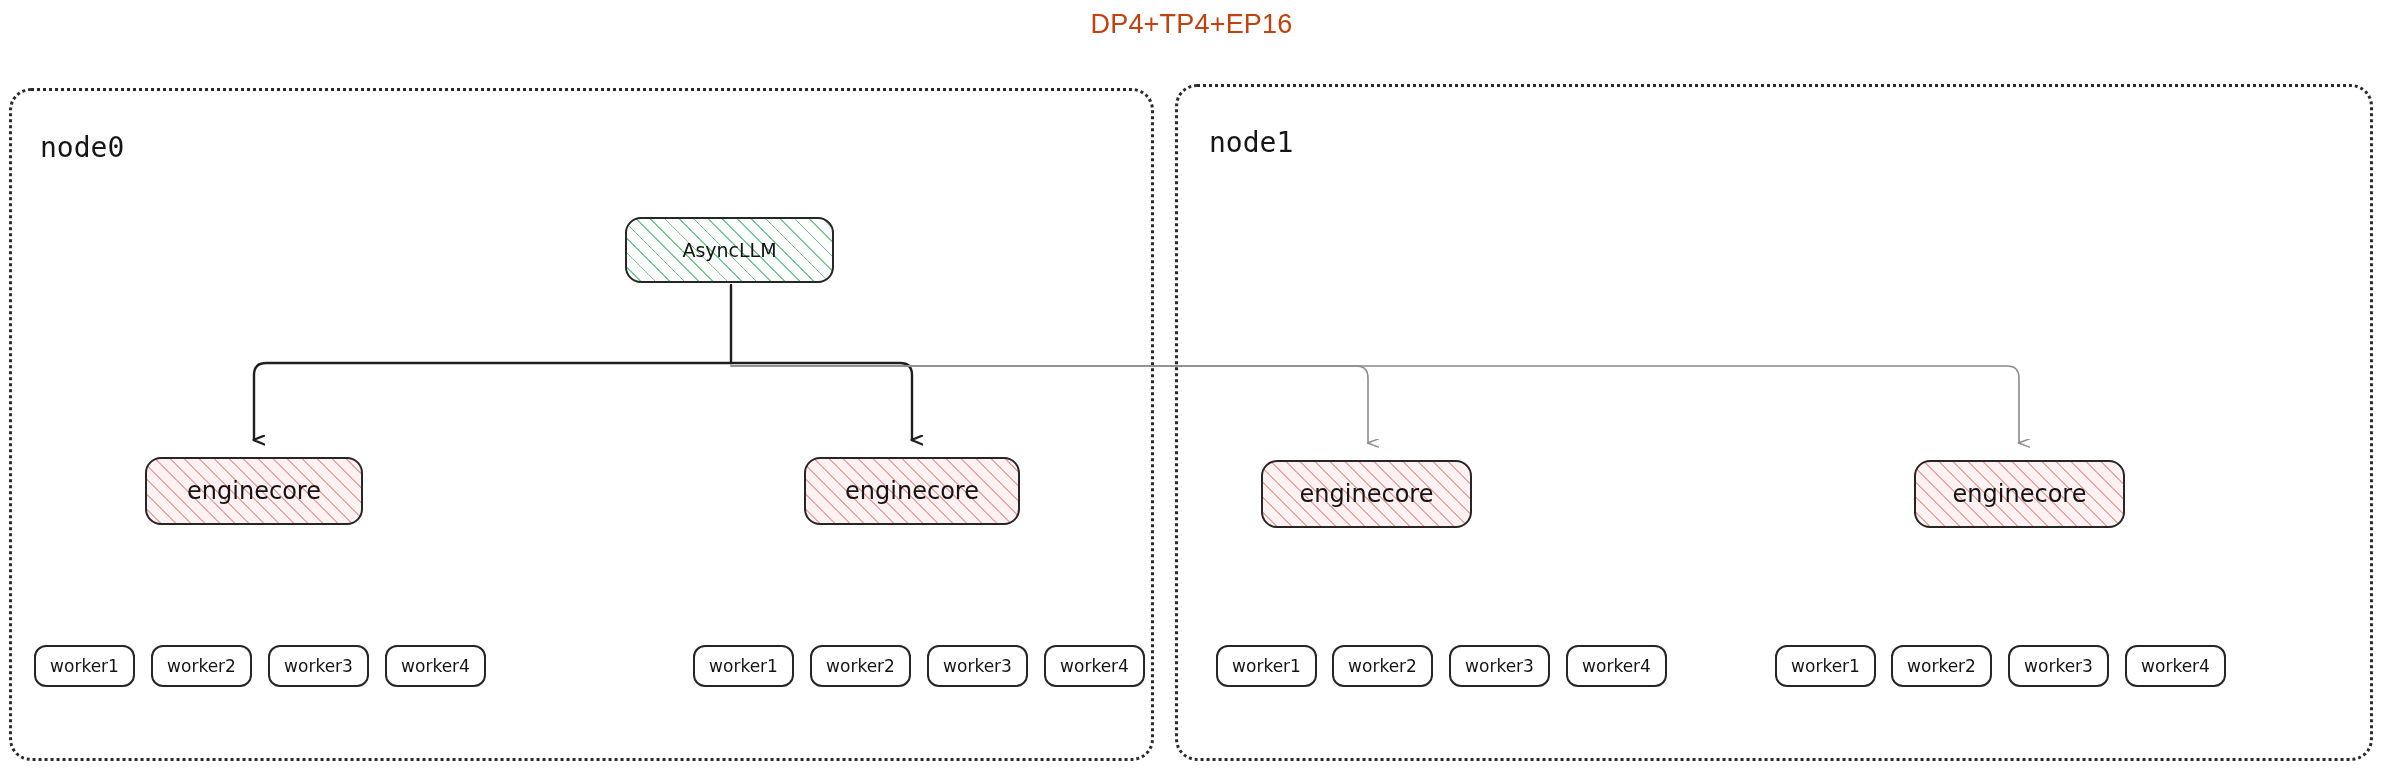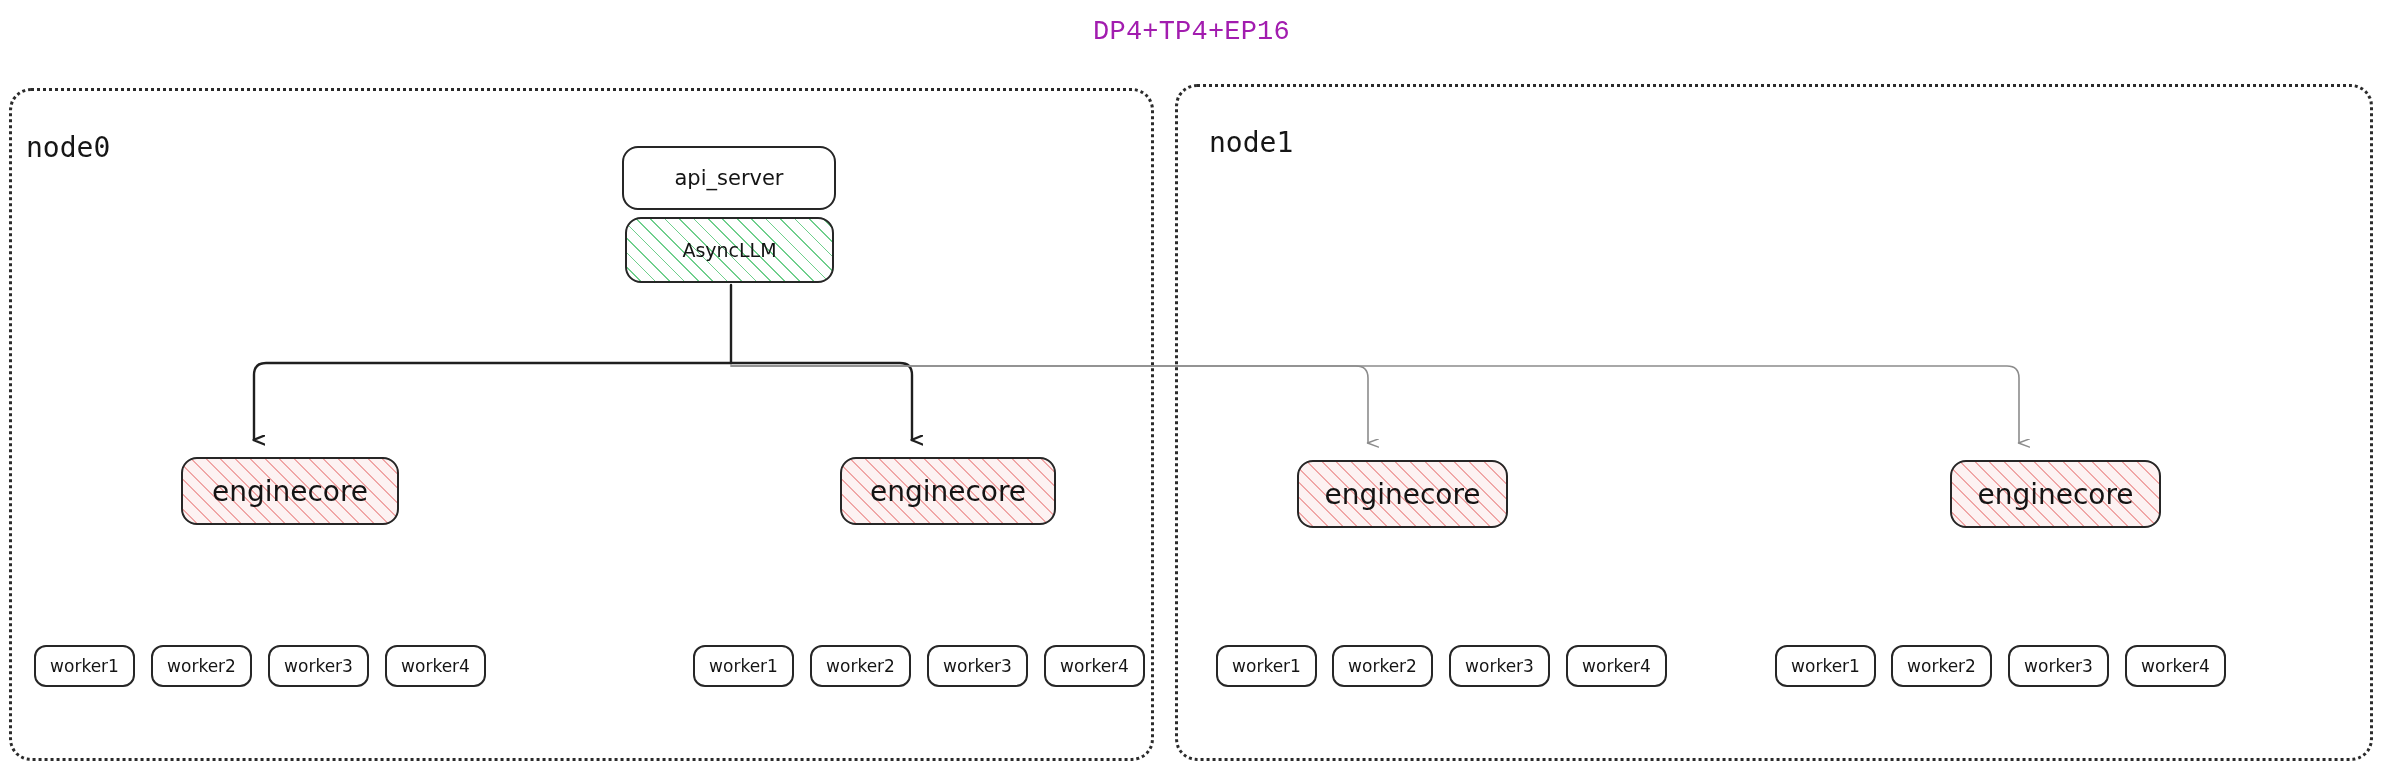--- a/index.html
+++ b/index.html
@@ -16,27 +16,27 @@
     width: 2383px;
     height: 773px;
     background: #ffffff;
     overflow: hidden;
   }
 
   
   .diagram-title {
     position: absolute;
     left: 0;
-    top: 17px;
+    top: 9px;
     width: 2383px;
     text-align: center;
-    font-family: Liberation Mono, monospace;
+    font-family: Liberation Sans, sans-serif;
     font-size: 27px;
     letter-spacing: 0.2px;
-    color: #a21caf;
+    color: #c2410c;
     white-space: nowrap;
   }
 
   
   .node-box {
     position: absolute;
     border: 3px dotted #2b2b2b;
     border-radius: 22px;
     background: transparent;
     box-sizing: border-box;
@@ -76,30 +76,29 @@
         45deg,
         rgba(0,0,0,0) 0px,
         rgba(0,0,0,0) 9px,
         #6fcf8c 9px,
         #6fcf8c 10.2px
     );
   }
 
   .box-engine {
     border-radius: 16px;
-    font-size: 28px;
+    font-size: 24px;
     background-color: #fdf2f2;
     background-image: repeating-linear-gradient(
         45deg,
         rgba(0,0,0,0) 0px,
         rgba(0,0,0,0) 9px,
         #f0a6a6 9px,
         #f0a6a6 10.4px
     );
-    margin-left: 36px;
   }
 
   .box-worker {
     border-radius: 12px;
     font-size: 17px;
     border-width: 2.5px;
   }
 
   
   #wires {
@@ -112,21 +111,21 @@
   }
 </style>
 </head>
 <body>
 
 <div id="canvas">
 
   <div class="diagram-title">DP4+TP4+EP16</div>
 
   <div class="node-box" style="left:9px; top:88px; width:1145px; height:673px;"></div>
-  <div class="node-label" style="left:26px; top:131px;">node0</div>
+  <div class="node-label" style="left:40px; top:131px;">node0</div>
 
   <div class="node-box" style="left:1175px; top:84px; width:1198px; height:677px;"></div>
   <div class="node-label" style="left:1209px; top:126px;text-align:right;">node1</div>
 
   <svg id="wires" viewBox="0 0 2383 773" xmlns="http://www.w3.org/2000/svg">
     <defs>
       <marker id="ah-dark" markerWidth="14" markerHeight="14" refX="5" refY="11" orient="auto" markerUnits="userSpaceOnUse">
         <path d="M0.4,0.4 L5,11.5 L9.6,0.4" fill="none" stroke="#1f1f1f" stroke-width="2.2" stroke-linecap="round" stroke-linejoin="round"></path>
       </marker>
       <marker id="ah-gray" markerWidth="14" markerHeight="14" refX="4.5" refY="11" orient="auto" markerUnits="userSpaceOnUse">
@@ -138,21 +137,20 @@
 
     <path d="M731,363 L266,363 Q254,363 254,375 L254,440" fill="none" stroke="#1f1f1f" stroke-width="2.4" stroke-linecap="round" stroke-linejoin="round" marker-end="url(#ah-dark)"></path>
 
     <path d="M731,363 L900,363 Q912,363 912,375 L912,440" fill="none" stroke="#1f1f1f" stroke-width="2.4" stroke-linecap="round" stroke-linejoin="round" marker-end="url(#ah-dark)"></path>
 
     <path d="M731,366 L1356,366 Q1368,366 1368,378 L1368,443" fill="none" stroke="#8c8c8c" stroke-width="1.6" stroke-linecap="round" stroke-linejoin="round" marker-end="url(#ah-gray)"></path>
 
     <path d="M731,366 L2007,366 Q2019,366 2019,378 L2019,443" fill="none" stroke="#8c8c8c" stroke-width="1.6" stroke-linecap="round" stroke-linejoin="round" marker-end="url(#ah-gray)"></path>
   </svg>
 
-  <div class="box box-api" style="left:622px; top:146px; width:214px; height:64px;">api_server</div>
 
   <div class="box box-async" style="left:625px; top:217px; width:209px; height:66px;">AsyncLLM</div>
 
   <div class="box box-engine" style="left:145px; top:457px; width:218px; height:68px;">enginecore</div>
 
   <div class="box box-engine" style="left:804px; top:457px; width:216px; height:68px;">enginecore</div>
 
   <div class="box box-worker" style="left:34px; top:645px; width:101px; height:42px;">worker1</div>
   <div class="box box-worker" style="left:151px; top:645px; width:101px; height:42px;">worker2</div>
   <div class="box box-worker" style="left:268px; top:645px; width:101px; height:42px;">worker3</div>

